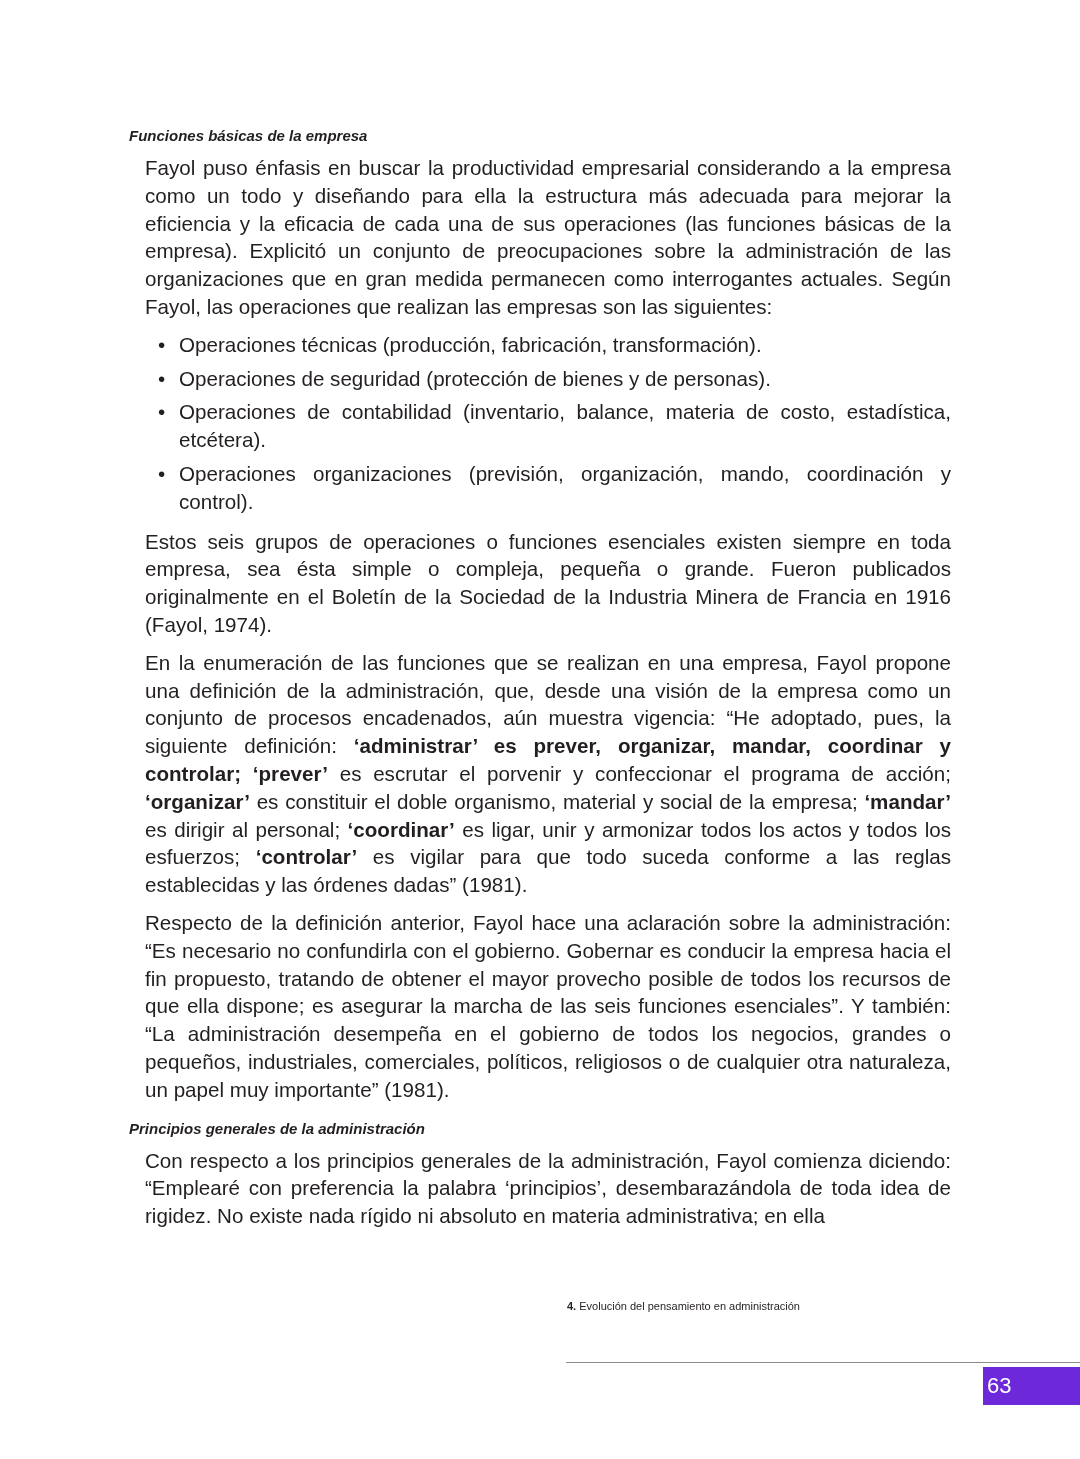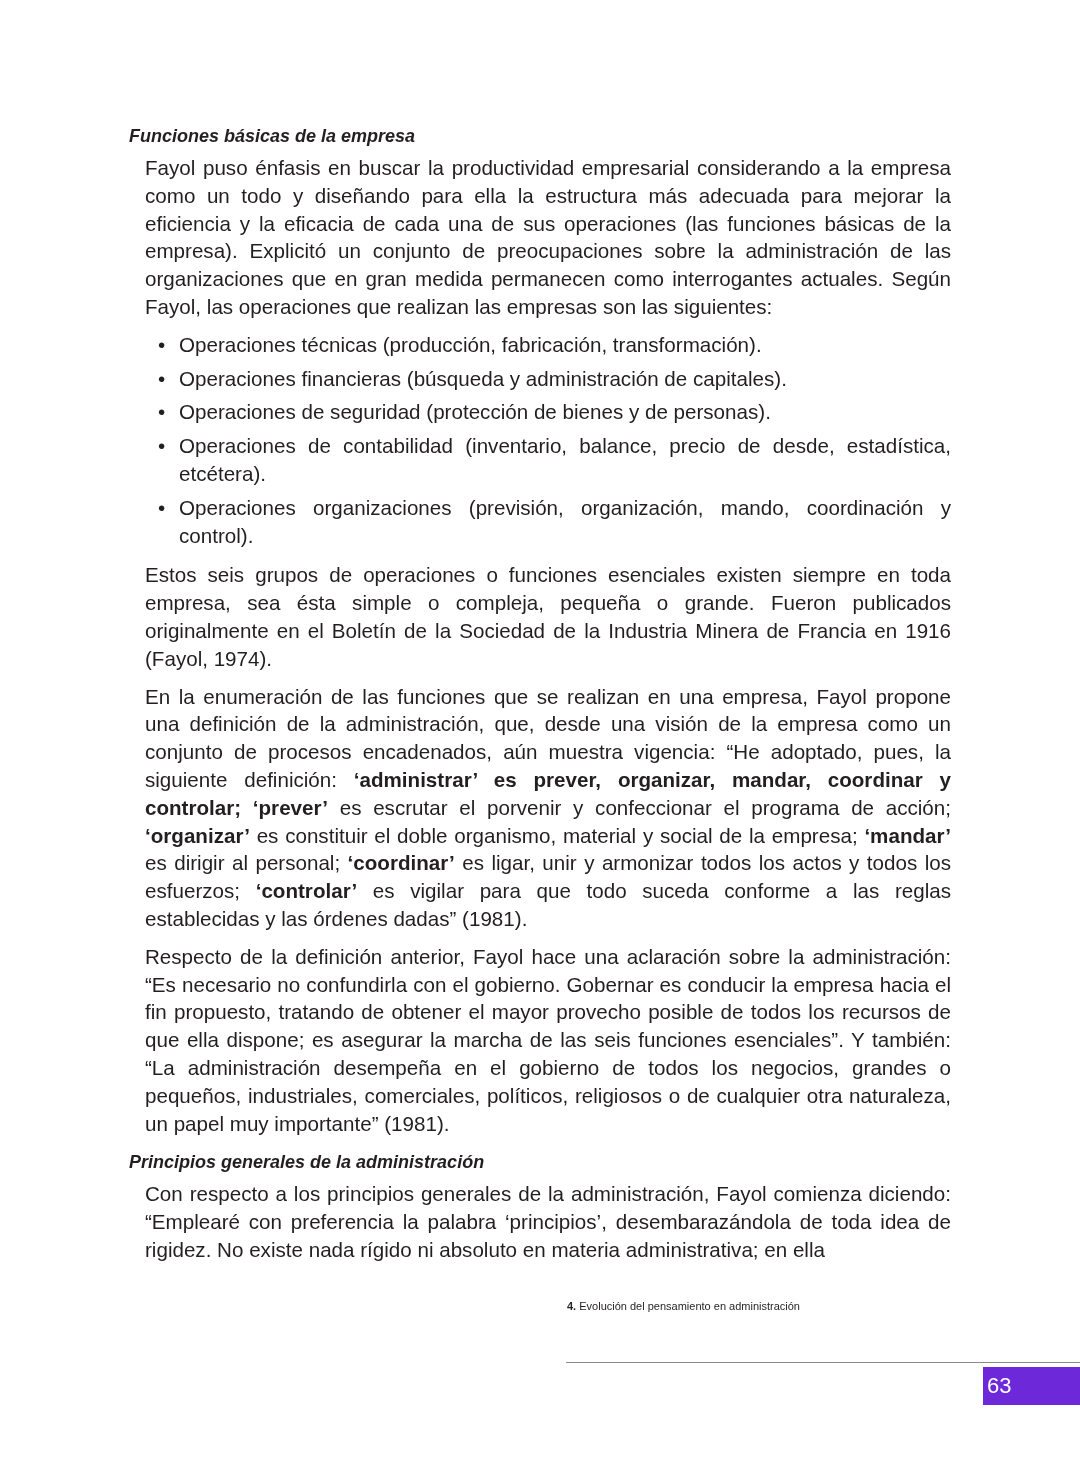--- a/index.html
+++ b/index.html
@@ -1,40 +1,39 @@
 <!DOCTYPE html>
 <html><head>
 <meta charset="utf-8">
 <style>
   html, body { margin:0; padding:0; background:#fff; }
   body { width:1080px; height:1459px; position:relative; overflow:hidden;
          font-family:"Liberation Sans", sans-serif; color:#231f20; }
   .content { position:absolute; left:129px; top:121px; width:822px;
              font-size:20.6px; line-height:27.8px; }
-  h2 { font-size:18px; font-weight:bold; font-style:italic; margin:0 0 3px 0; line-height:30px; }
+  h2 { font-size:15px; font-weight:bold; font-style:italic; margin:0 0 3px 0; line-height:30px; }
   p { margin:0 0 10px 16px; text-align:justify; }
   ul { margin:2px 0 12px 0; padding:0 0 0 50px; list-style:none; }
   li { position:relative; text-align:justify; margin-bottom:6px; }
   li::before { content:"•"; position:absolute; left:-21px; }
   .footer-line { position:absolute; left:566px; top:1362px; width:514px; height:1px; background:#8a8a8a; }
   .footer-text { position:absolute; left:567px; top:1300px; font-size:11px; }
   .page-box { position:absolute; left:983px; top:1367px; width:110px; height:38px; background:#6d28d9; color:#fff;
               font-size:22px; line-height:38px; padding-left:4px; box-sizing:border-box; }
 </style>
 </head>
 <body>
 
 <div class="content">
   <h2>Funciones básicas de la empresa</h2>
   <p>Fayol puso énfasis en buscar la productividad empresarial considerando a la empresa como un todo y diseñando para ella la estructura más adecuada para mejorar la eficiencia y la eficacia de cada una de sus operaciones (las funciones básicas de la empresa). Explicitó un conjunto de preocupaciones sobre la administración de las organizaciones que en gran medida permanecen como interrogantes actuales. Según Fayol, las operaciones que realizan las empresas son las siguientes:</p>
   <ul>
     <li>Operaciones técnicas (producción, fabricación, transformación).</li>
-    <li>Operaciones financieras (búsqueda y administración de capitales).</li>
     <li>Operaciones de seguridad (protección de bienes y de personas).</li>
-    <li>Operaciones de contabilidad (inventario, balance, precio de desde, estadística, etcétera).</li>
+    <li>Operaciones de contabilidad (inventario, balance, materia de costo, estadística, etcétera).</li>
     <li>Operaciones organizaciones (previsión, organización, mando, coordinación y control).</li>
   </ul>
   <p>Estos seis grupos de operaciones o funciones esenciales existen siempre en toda empresa, sea ésta simple o compleja, pequeña o grande. Fueron publicados originalmente en el Boletín de la Sociedad de la Industria Minera de Francia en 1916 (Fayol, 1974).</p>
   <p><span>En la enumeración de las funciones que se realizan en una empresa, Fayol propone una definición de la administración, que, desde una visión de la empresa como un conjunto de procesos encadenados, aún muestra vigencia: “He adoptado, pues, la siguiente definición: </span><b>‘administrar’ es prever, organizar, mandar, coordinar y controlar; ‘prever’</b><span> es escrutar el porvenir y confeccionar el programa de acción; </span><b>‘organizar’</b><span> es constituir el doble organismo, material y social de la empresa; </span><b>‘mandar’</b><span> es dirigir al personal; </span><b>‘coordinar’</b><span> es ligar, unir y armonizar todos los actos y todos los esfuerzos; </span><b>‘controlar’</b><span> es vigilar para que todo suceda conforme a las reglas establecidas y las órdenes dadas” (1981).</span></p>
   <p>Respecto de la definición anterior, Fayol hace una aclaración sobre la administración: “Es necesario no confundirla con el gobierno. Gobernar es conducir la empresa hacia el fin propuesto, tratando de obtener el mayor provecho posible de todos los recursos de que ella dispone; es asegurar la marcha de las seis funciones esenciales”. Y también: “La administración desempeña en el gobierno de todos los negocios, grandes o pequeños, industriales, comerciales, políticos, religiosos o de cualquier otra naturaleza, un papel muy importante” (1981).</p>
   <h2>Principios generales de la administración</h2>
   <p>Con respecto a los principios generales de la administración, Fayol comienza diciendo: “Emplearé con preferencia la palabra ‘principios’, desembarazándola de toda idea de rigidez. No existe nada rígido ni absoluto en materia administrativa; en ella</p>
 </div>
 
 <div class="footer-line"></div>

